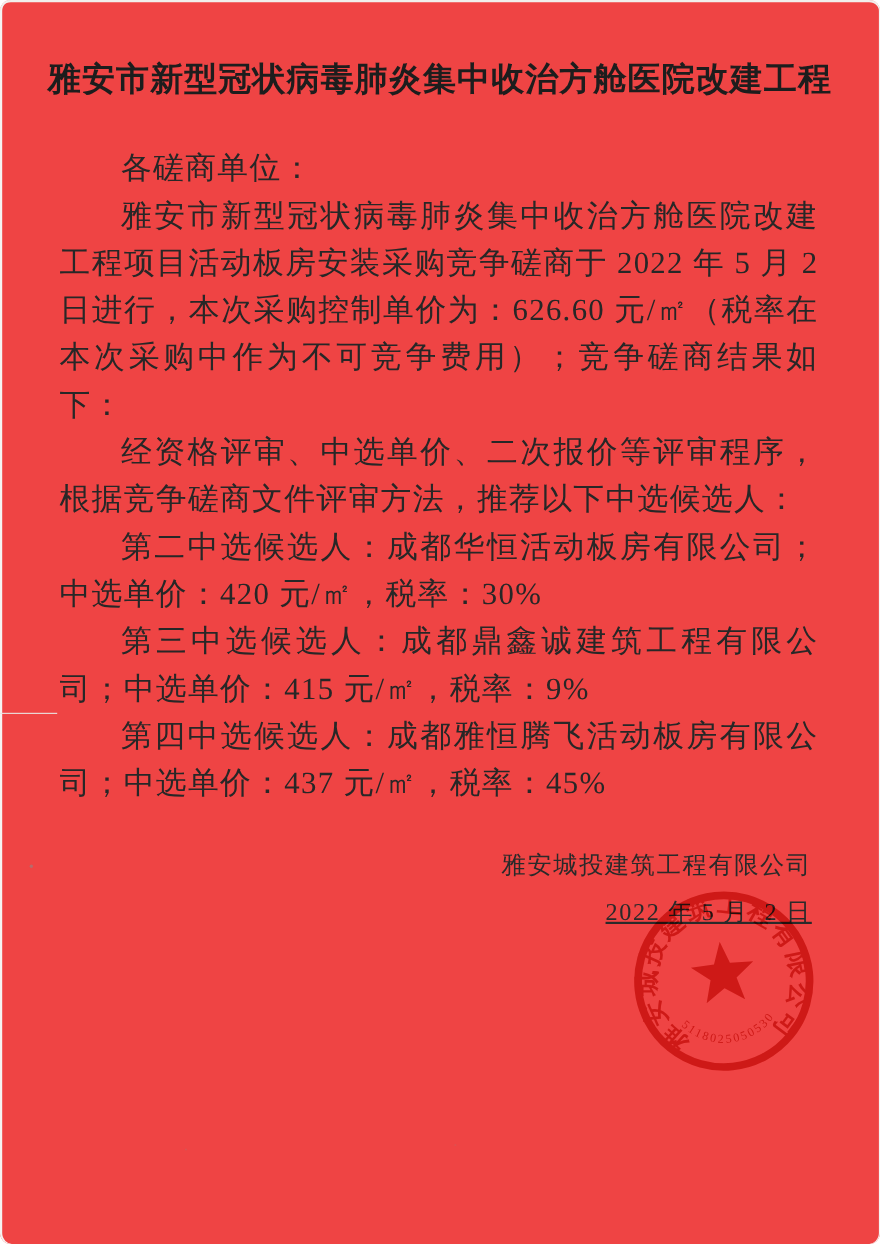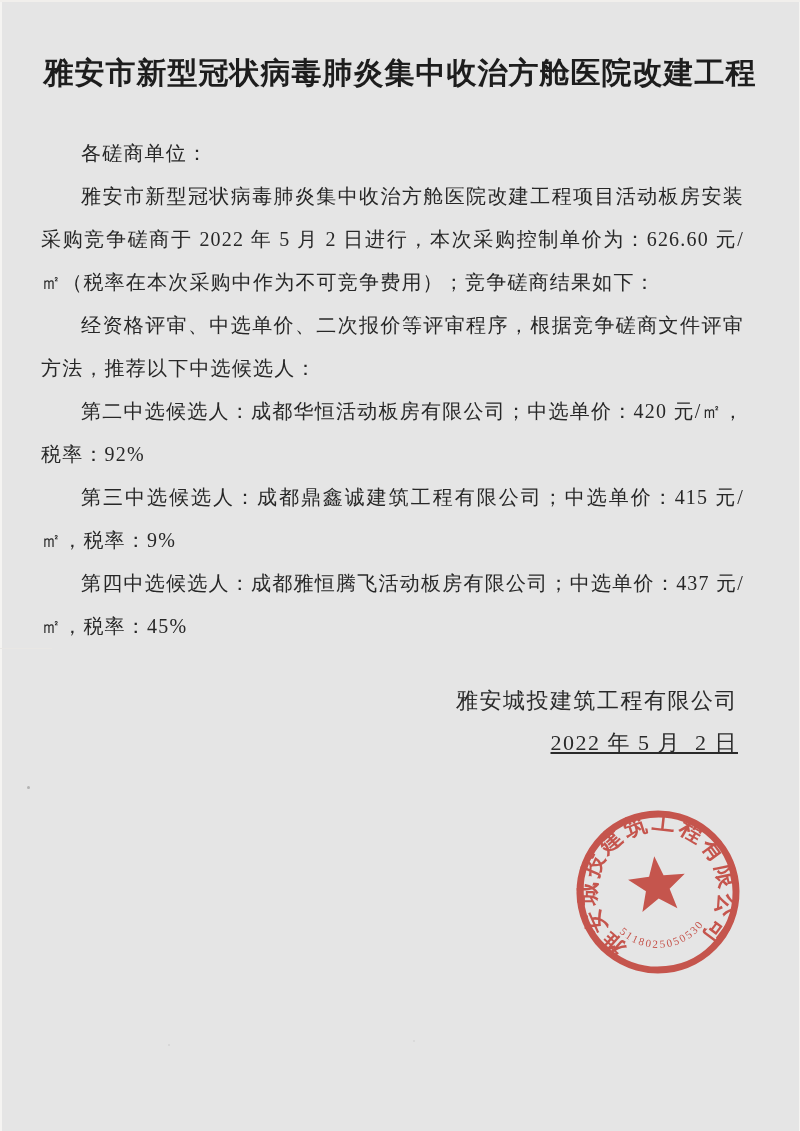--- a/index.html
+++ b/index.html
@@ -4,39 +4,40 @@
 <style>
   html, body {
     margin: 0;
     padding: 0;
     background: #ffffff;
   }
   .page {
     position: relative;
     width: 800px;
     height: 1131px;
-    background: #e5e5e5;
+    background: #ef4444;
     overflow: hidden;
     color: #262626;
     font-family: "Liberation Serif", "DejaVu Serif", serif;
     box-shadow: inset 0 2px 0 #f1efec, inset 2px 0 0 #f5f4f2, inset -1px 0 0 #f5f4f2;
+    border-radius: 10px;
   }
   .doc-title {
     margin: 50px 28px 0 28px;
     text-align: center;
     font-family: "Liberation Sans", "DejaVu Sans", sans-serif;
     font-weight: 700;
     font-size: 30px;
     line-height: 46px;
     letter-spacing: 1px;
     color: #1d1d1d;
   }
   .doc-body {
-    margin: 36px 56px 0 41px;
-    font-size: 20px;
+    margin: 36px 56px 0 54px;
+    font-size: 28px;
     line-height: 43px;
     letter-spacing: 1.2px;
     text-align: justify;
     color: #272727;
   }
   .doc-body p {
     margin: 0;
     text-indent: 2em;
   }
   .salutation {
@@ -91,21 +92,21 @@
 <div class="page">
 
   <div class="doc-title">
     <div>雅安市新型冠状病毒肺炎集中收治方舱医院改建工程</div>
   </div>
 
   <div class="doc-body">
     <p class="salutation">各磋商单位：</p>
     <p>雅安市新型冠状病毒肺炎集中收治方舱医院改建工程项目活动板房安装采购竞争磋商于 2022 年 5 月 2 日进行，本次采购控制单价为：626.60 元/㎡（税率在本次采购中作为不可竞争费用）；竞争磋商结果如下：</p>
     <p>经资格评审、中选单价、二次报价等评审程序，根据竞争磋商文件评审方法，推荐以下中选候选人：</p>
-    <p>第二中选候选人：成都华恒活动板房有限公司；中选单价：420 元/㎡，税率：92%</p>
+    <p>第二中选候选人：成都华恒活动板房有限公司；中选单价：420 元/㎡，税率：30%</p>
     <p>第三中选候选人：成都鼎鑫诚建筑工程有限公司；中选单价：415 元/㎡，税率：9%</p>
     <p>第四中选候选人：成都雅恒腾飞活动板房有限公司；中选单价：437 元/㎡，税率：45%</p>
   </div>
 
   <div class="signature-block">
     <div class="sig-company">雅安城投建筑工程有限公司</div>
     <div class="sig-date">2022 年 5 月  2 日</div>
   </div>
 
   <svg class="seal" viewBox="0 0 200 200" xmlns="http://www.w3.org/2000/svg">

